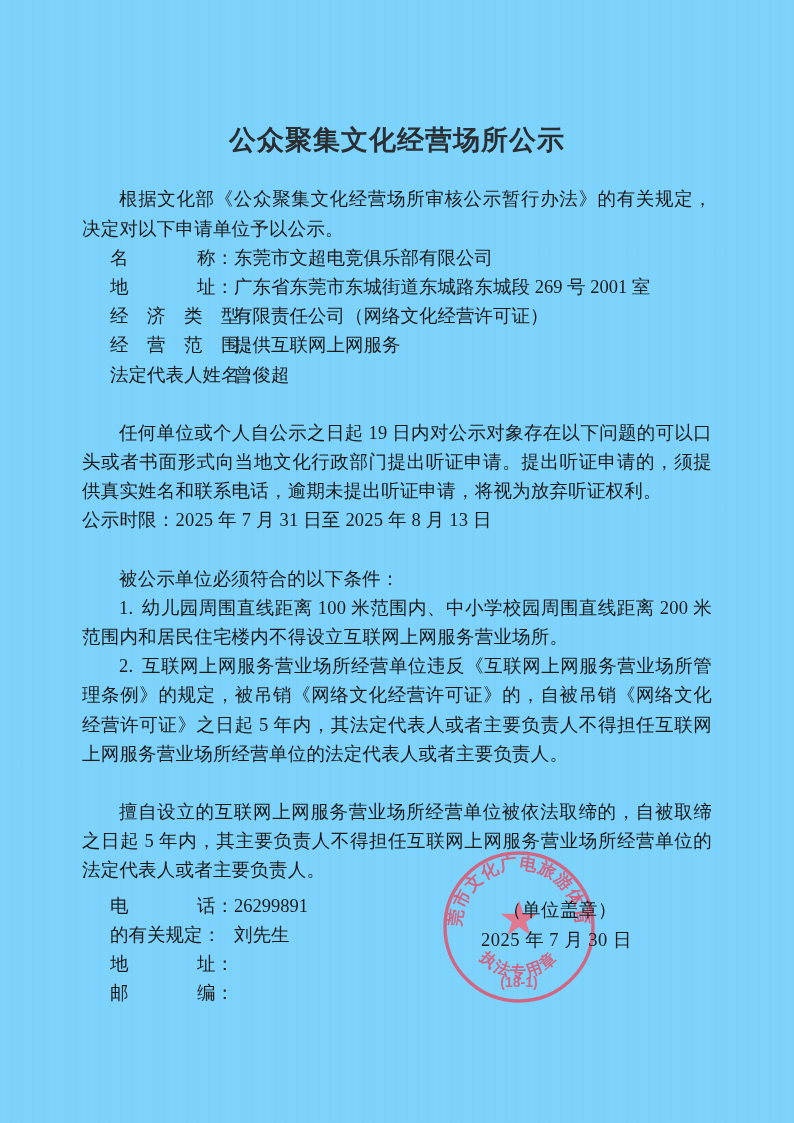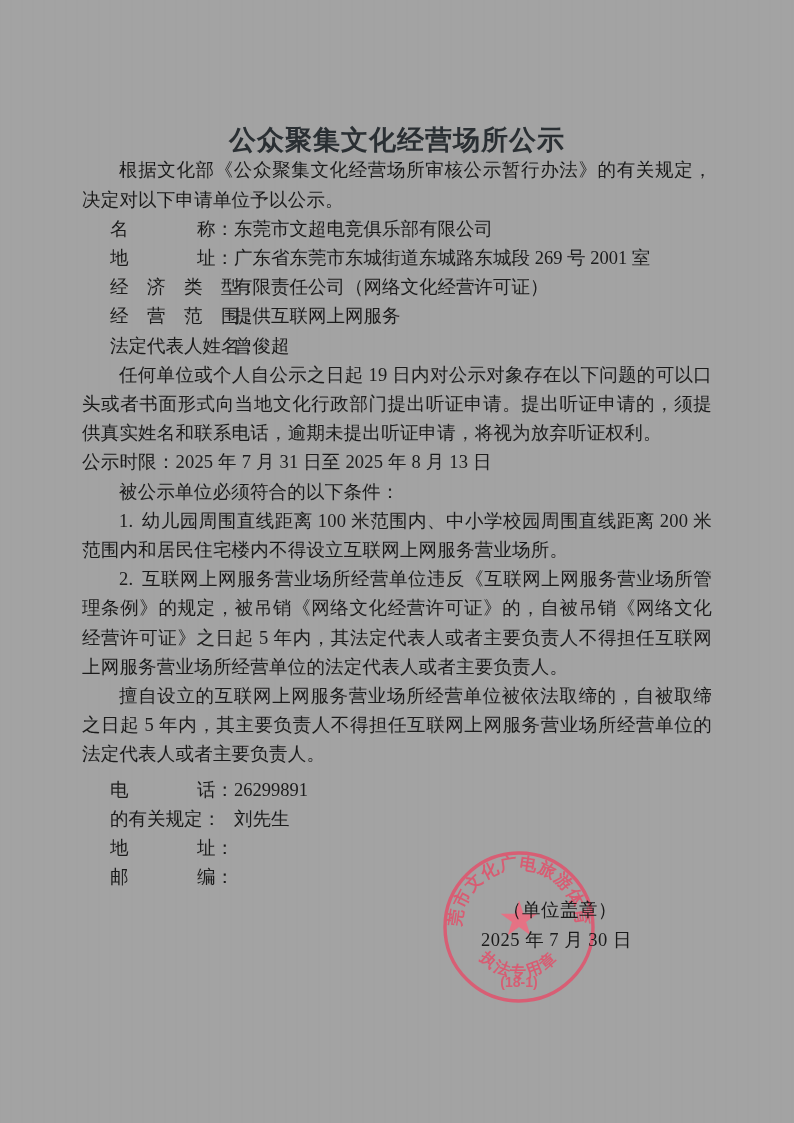--- a/index.html
+++ b/index.html
@@ -4,21 +4,21 @@
 <style>
   html, body {
     margin: 0;
     padding: 0;
     background: #ffffff;
   }
   .page {
     position: relative;
     width: 794px;
     height: 1123px;
-    background: #a3a3a3;
+    background: #7dd3fc;
     overflow: hidden;
     font-family: "Liberation Serif", "DejaVu Serif", serif;
     color: #1a1a1a;
   }
   
   .scan-noise {
     position: absolute;
     inset: 0;
     pointer-events: none;
     background: repeating-linear-gradient(
@@ -52,20 +52,21 @@
   p.para {
     margin: 0;
     font-size: 18.5px;
     line-height: 29.2px;
     text-align: justify;
     text-justify: inter-ideograph;
     letter-spacing: .2px;
   }
   p.indent {
     text-indent: 2em;
+    margin-top: 29px;
   }
   .gap-top-1 { margin-top: 22px; }
   .gap-top-2 { margin-top: 6px; }
 
   
   .field-row {
     display: flex;
     align-items: baseline;
     font-size: 18.5px;
     line-height: 29.2px;

